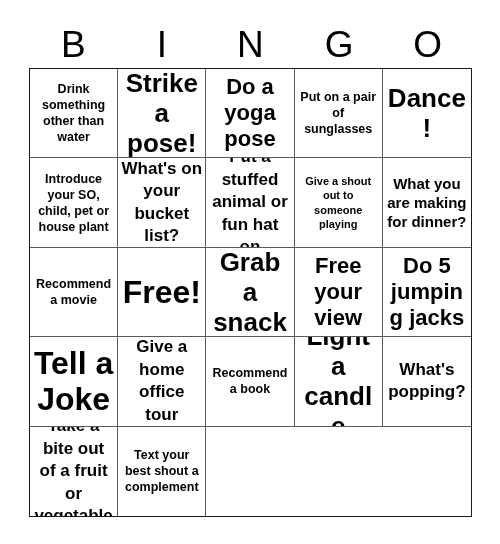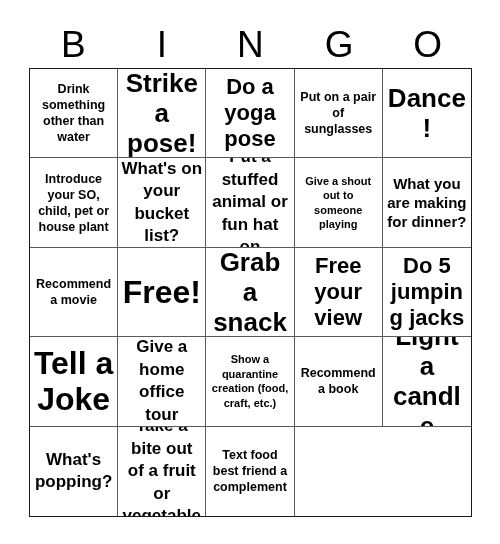--- a/index.html
+++ b/index.html
@@ -150,32 +150,29 @@
       <div class="bingo-cell">
         <span class="cell-text t-xl">Do 5 jumping jacks</span>
       </div>
       <div class="bingo-cell">
         <span class="cell-text t-huge">Tell a Joke</span>
       </div>
       <div class="bingo-cell">
         <span class="cell-text t-lg">Give a home office tour</span>
       </div>
       <div class="bingo-cell">
-        <span class="cell-text t-xs">Show a quarantine creation (food, craft, etc.)</span>
-      </div>
-      <div class="bingo-cell">
         <span class="cell-text t-sm">Recommend a book</span>
       </div>
       <div class="bingo-cell">
         <span class="cell-text t-xxl">Light a candle</span>
       </div>
       <div class="bingo-cell">
         <span class="cell-text t-lg">What's popping?</span>
       </div>
       <div class="bingo-cell">
         <span class="cell-text t-lg">Take a bite out of a fruit or vegetable</span>
       </div>
       <div class="bingo-cell">
-        <span class="cell-text t-sm">Text food best friend a complement</span>
+        <span class="cell-text t-sm">Text your best shout a complement</span>
       </div>
     </div>
 
 </div>
 
 </body></html>

